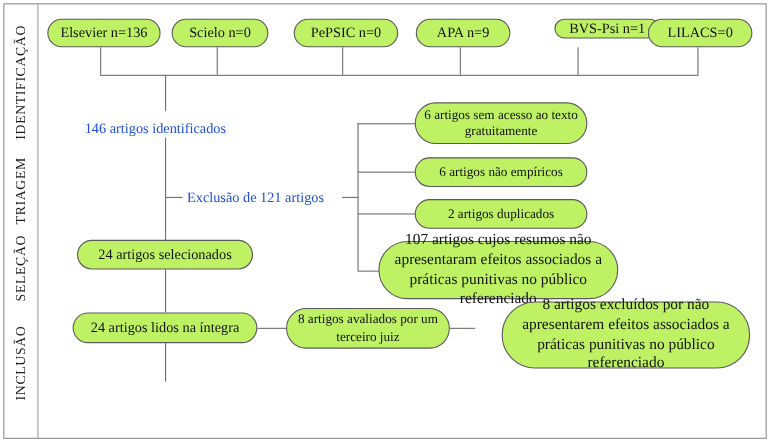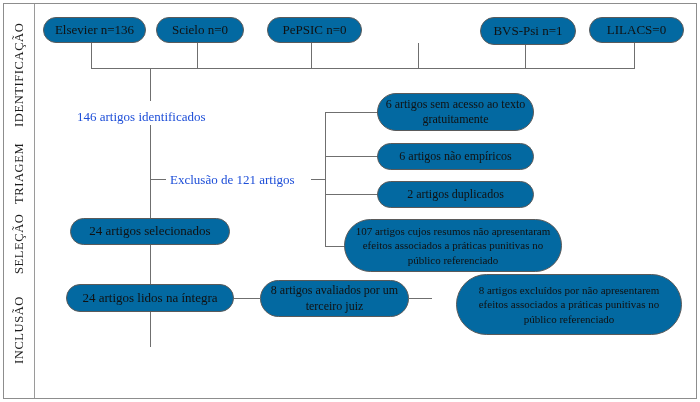--- a/index.html
+++ b/index.html
@@ -45,34 +45,34 @@
     left: 30px;
     width: 1px;
     background: #9a9a9a;
   }
 
   
   .node {
     position: absolute;
     border: 1px solid #5a5a5a;
     border-radius: 999px;
-    background: #0369a1;
+    background: #bef264;
     display: flex;
     align-items: center;
     justify-content: center;
     text-align: center;
     font-family: "Liberation Serif", serif;
     color: #111111;
     line-height: 1.28;
     padding: 2px 7px;
     z-index: 3;
   }
   .node.fs13 { font-size: 13px; }
   .node.fs12 { font-size: 12px; }
-  .node.fs95 { font-size: 11px; }
+  .node.fs95 { font-size: 14px; }
 
   
   .plain {
     position: absolute;
     font-family: "Liberation Serif", serif;
     font-size: 13px;
     color: #1d4ed8;
     white-space: nowrap;
     z-index: 3;
     background: #ffffff;
@@ -101,21 +101,22 @@
   <div class="stage-label" style="top:8px; height:125px; width:30px;">IDENTIFICAÇÃO</div>
   <div class="stage-label" style="top:134px; height:70px; width:30px;">TRIAGEM</div>
   <div class="stage-label" style="top:205px; height:70px; width:30px;">SELEÇÃO</div>
   <div class="stage-label" style="top:278px; height:96px; width:30px;">INCLUSÃO</div>
 
   <div class="stage-divider" style="top:0px; height:394px;"></div>
 
   <div class="node fs13" style="left:39px; top:13px; width:103px; height:26px;">Elsevier n=136</div>
   <div class="node fs13" style="left:152px; top:13px; width:88px; height:26px;">Scielo n=0</div>
   <div class="node fs13" style="left:263px; top:13px; width:95px; height:26px;">PePSIC n=0</div>
-  <div class="node fs13" style="left:476px; top:13px; width:96px; height:28px;">BVS-Psi n=1</div>
+  <div class="node fs13" style="left:374px; top:13px; width:86px; height:26px;">APA n=9</div>
+  <div class="node fs13" style="left:500px; top:13px; width:96px; height:18px;">BVS-Psi n=1</div>
   <div class="node fs13" style="left:585px; top:13px; width:95px; height:26px;">LILACS=0</div>
 
   <div class="vline" style="left:87px;  top:39px; height:25px;"></div>
   <div class="vline" style="left:193px; top:39px; height:25px;"></div>
   <div class="vline" style="left:307px; top:39px; height:25px;"></div>
   <div class="vline" style="left:414px; top:39px; height:25px;"></div>
   <div class="vline" style="left:521px; top:39px; height:25px;"></div>
   <div class="vline" style="left:630px; top:39px; height:25px;"></div>
 
   <div class="hline" style="left:87px; top:64px; width:544px;"></div>

